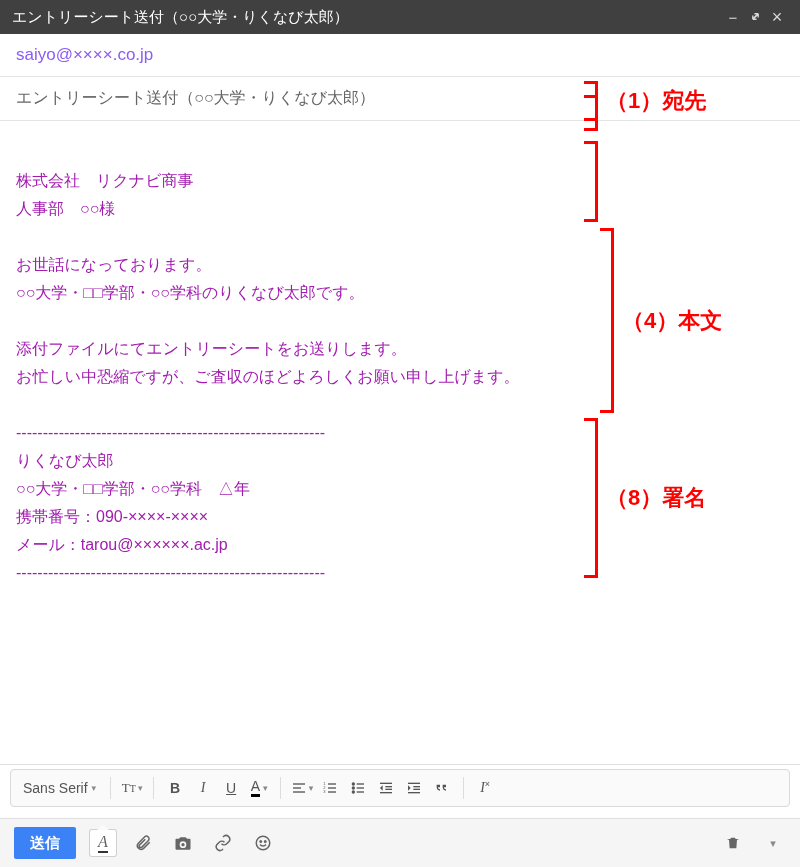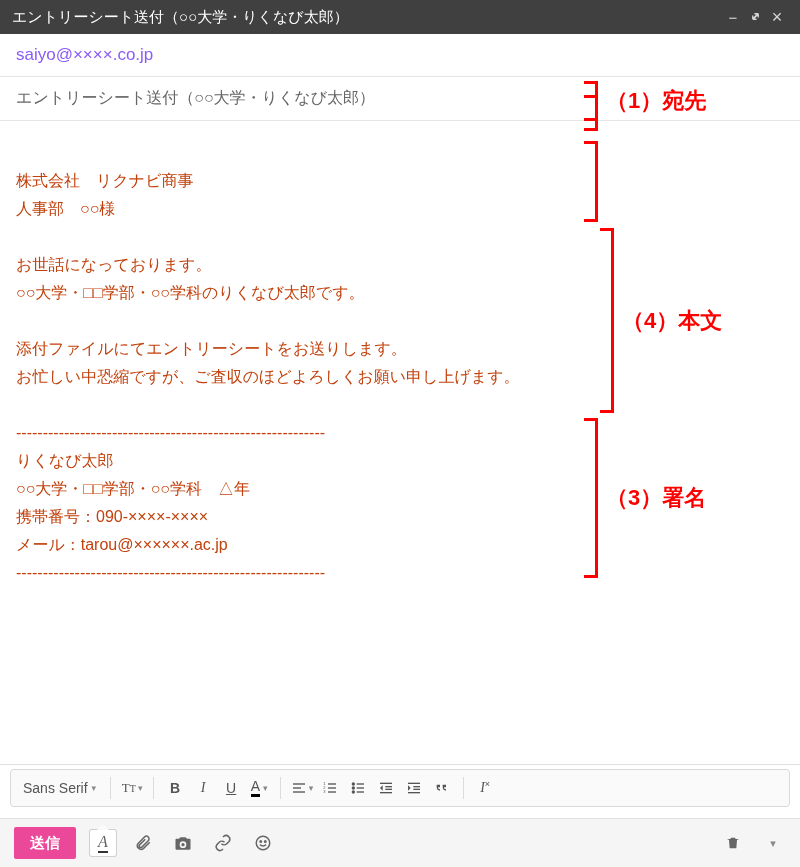--- a/index.html
+++ b/index.html
@@ -27,21 +27,21 @@
     padding:11px 16px;
     font-size:17px;
     color:#8b5cf6;
   }
   .field.subject { color:#666; font-size:16px; }
 
   
   .bodyarea {
     padding:18px 16px 12px 16px;
     font-size:16px;
-    color:#c2410c;
+    color:#a21caf;
     line-height:1.75;
     height:702px;
     overflow:auto;
     white-space:pre-line;
   }
 
   
   .ann { position:absolute; pointer-events:none; }
   .ann .bracket {
     position:absolute; left:0; top:0; bottom:0;
@@ -72,21 +72,21 @@
   .fontbox { display:flex; align-items:center; gap:4px; padding:0 6px; cursor:pointer; color:#555;}
   .caret { font-size:9px; color:#888; }
 
   
   .bottombar {
     position:absolute; left:0; right:0; bottom:0; height:49px;
     background:#f5f5f5; border-top:1px solid #e0e0e0;
     display:flex; align-items:center; padding:0 14px; gap:14px;
   }
   .sendbtn {
-    background:#ec4899; color:#fff; border:none; height:32px; padding:0 16px;
+    background:#3b82f6; color:#fff; border:none; height:32px; padding:0 16px;
     font-size:15px; font-weight:700; border-radius:2px; cursor:pointer;
   }
   .ibtn { width:26px; height:26px; display:flex;align-items:center;justify-content:center; color:#666; cursor:pointer; }
   .ibtn.format-toggle {
     position:relative; background:#fff; border-radius:2px;
     box-shadow:0 0 0 1px #d0d0d0;
   }
   .ibtn.format-toggle::after{
     content:""; position:absolute; top:-6px; left:50%; margin-left:-6px;
     width:0;height:0; border-left:6px solid transparent; border-right:6px solid transparent;
@@ -144,21 +144,21 @@
 </div>
 <div class="ann" style="left:584px; top:141px; height:81px; width:210px;">
   <div class="bracket"></div>
 </div>
 <div class="ann" style="left:600px; top:228px; height:185px; width:210px;">
   <div class="bracket"></div>
     <div class="label">（4）本文</div>
 </div>
 <div class="ann" style="left:584px; top:418px; height:160px; width:210px;">
   <div class="bracket"></div>
-    <div class="label">（3）署名</div>
+    <div class="label">（8）署名</div>
 </div>
 
 <div class="fmtbar-wrap">
 <div class="fmtbar">
   <div class="fontbox">
     <span>Sans Serif</span>
     <span class="caret">▾</span>
   </div>
   <div class="sep"></div>
   <div class="fmtbtn" style="font-family:Georgia,serif;">

